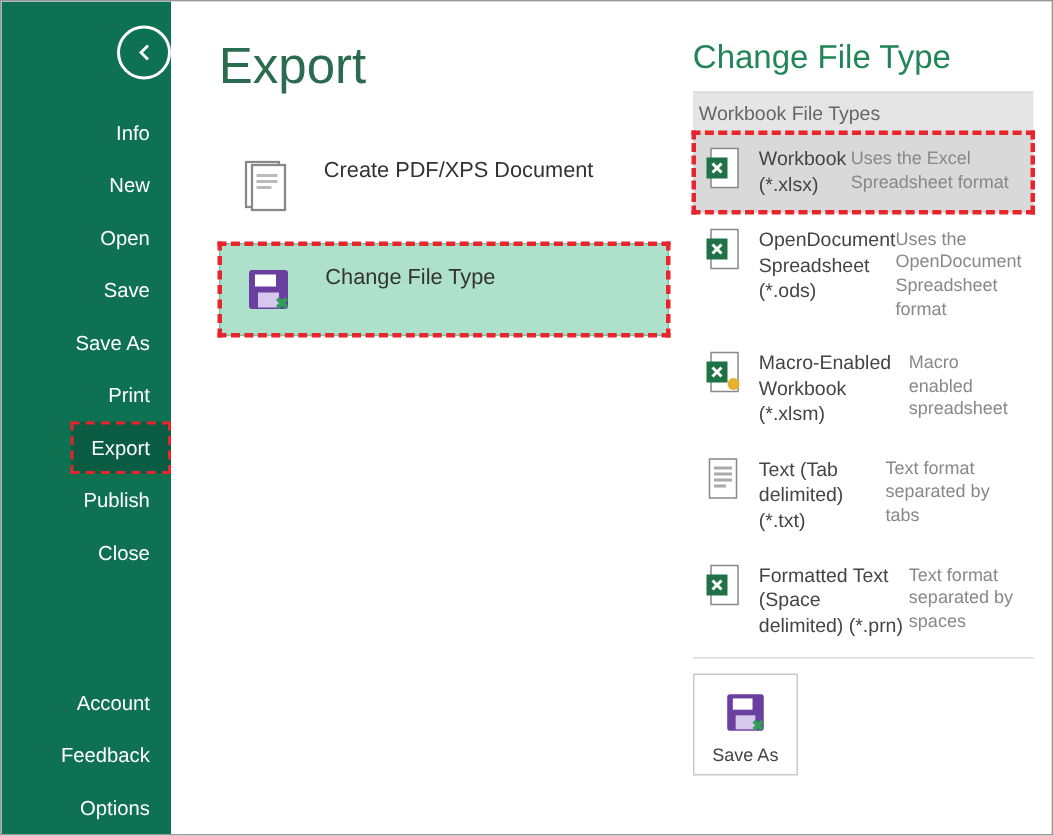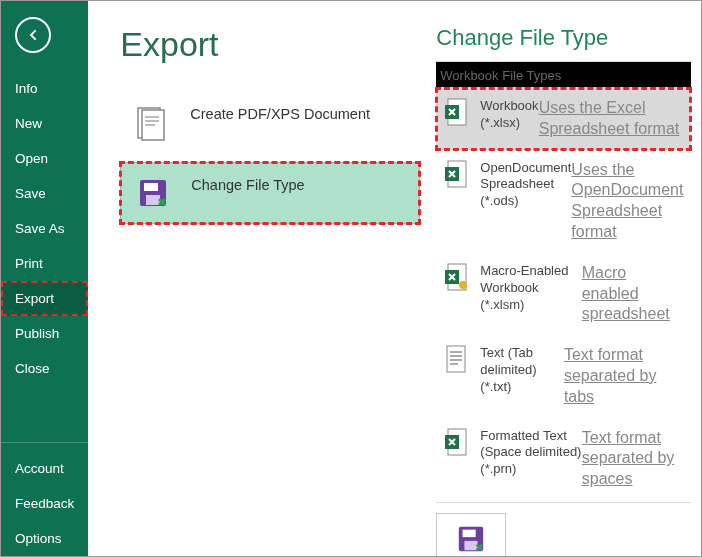--- a/index.html
+++ b/index.html
@@ -1,20 +1,20 @@
 <!DOCTYPE html>
 <html><head>
 <meta charset="utf-8">
 <style>
 * { box-sizing: border-box; margin: 0; padding: 0; }
 body { font-family: "Segoe UI", Arial, sans-serif; font-size: 13px; color: #444; width: 702px; height: 557px; overflow: hidden; border: 1px solid #999; }
 .app { display: flex; width: 100%; height: 100%; background: #fff; }
 
 
-.sidebar { width: 120px; background: #0e7152; color: #fff; display: flex; flex-direction: column; padding-top: 8px; position: relative; }
+.sidebar { width: 120px; background: #0e7152; color: #fff; display: flex; flex-direction: column; padding-top: 8px; position: relative; align-items: flex-end; }
 .back-btn { width: 36px; height: 36px; border: 2px solid #fff; border-radius: 50%; margin: 8px 0 18px 14px; display: flex; align-items: center; justify-content: center; cursor: pointer; }
 .back-btn svg { width: 16px; height: 16px; fill: #fff; }
 .nav-item { padding: 10px 14px; font-size: 13.5px; cursor: pointer; }
 .nav-item.active { background: #0a5c43; }
 .nav-item.highlighted { border: 2px dashed #e8252d; padding: 8px 12px; }
 .spacer { flex: 1; }
 .divider { border-top: 1px solid rgba(255,255,255,0.25); margin: 8px 0; }
 
 
 .main { flex: 1; display: flex; padding: 24px 12px 8px 32px; }
@@ -23,29 +23,29 @@
 
 .option { display: flex; align-items: flex-start; gap: 18px; padding: 14px 12px; cursor: pointer; margin-bottom: 6px; }
 .option .icon-box { width: 40px; display: flex; justify-content: center; }
 .option-label { font-size: 14.5px; color: #333; }
 .option.selected { background: #aee1cc; border: 1px solid #7dc8a9; }
 .option.highlighted { outline: 3px dashed #e8252d; outline-offset: -2px; }
 
 
 .right-col { flex: 1; padding-left: 16px; }
 .panel-title { font-size: 22px; color: #218657; font-weight: 400; margin-bottom: 10px; }
-.group-label { color: #666; font-size: 13px; padding: 6px 4px 4px; border-top: 1px solid #d9d9d9; border-bottom: 1px solid #d9d9d9; background: #000000; }
+.group-label { color: #666; font-size: 13px; padding: 6px 4px 4px; border-top: 1px solid #d9d9d9; border-bottom: 1px solid #d9d9d9; background: #e5e5e5; }
 .file-item { display: flex; gap: 12px; padding: 10px 8px; cursor: pointer; align-items: flex-start; }
 .file-item + .file-item { border-top: none; }
 .file-item.selected { background: #d9d9d9; }
 .file-item.highlighted { outline: 3px dashed #e8252d; outline-offset: -2px; }
 .file-item .ficon { width: 24px; height: 28px; flex-shrink: 0; }
 .file-text { display: flex; flex-direction: row; }
 .file-name { color: #444; font-size: 13px; line-height: 1.3; }
-.file-desc { color: #888; font-size: 16px; line-height: 1.3; text-decoration: underline; }
+.file-desc { color: #888; font-size: 12px; line-height: 1.3; }
 
 .saveas-btn { display: inline-flex; flex-direction: column; align-items: center; gap: 6px; border: 1px solid #c9c9c9; padding: 10px 12px 6px; margin-top: 10px; cursor: pointer; background: #fff; }
 .saveas-btn .label { font-size: 12px; color: #444; }
 </style>
 </head>
 <body>
 
 <div class="app">
 
   <div class="sidebar">

